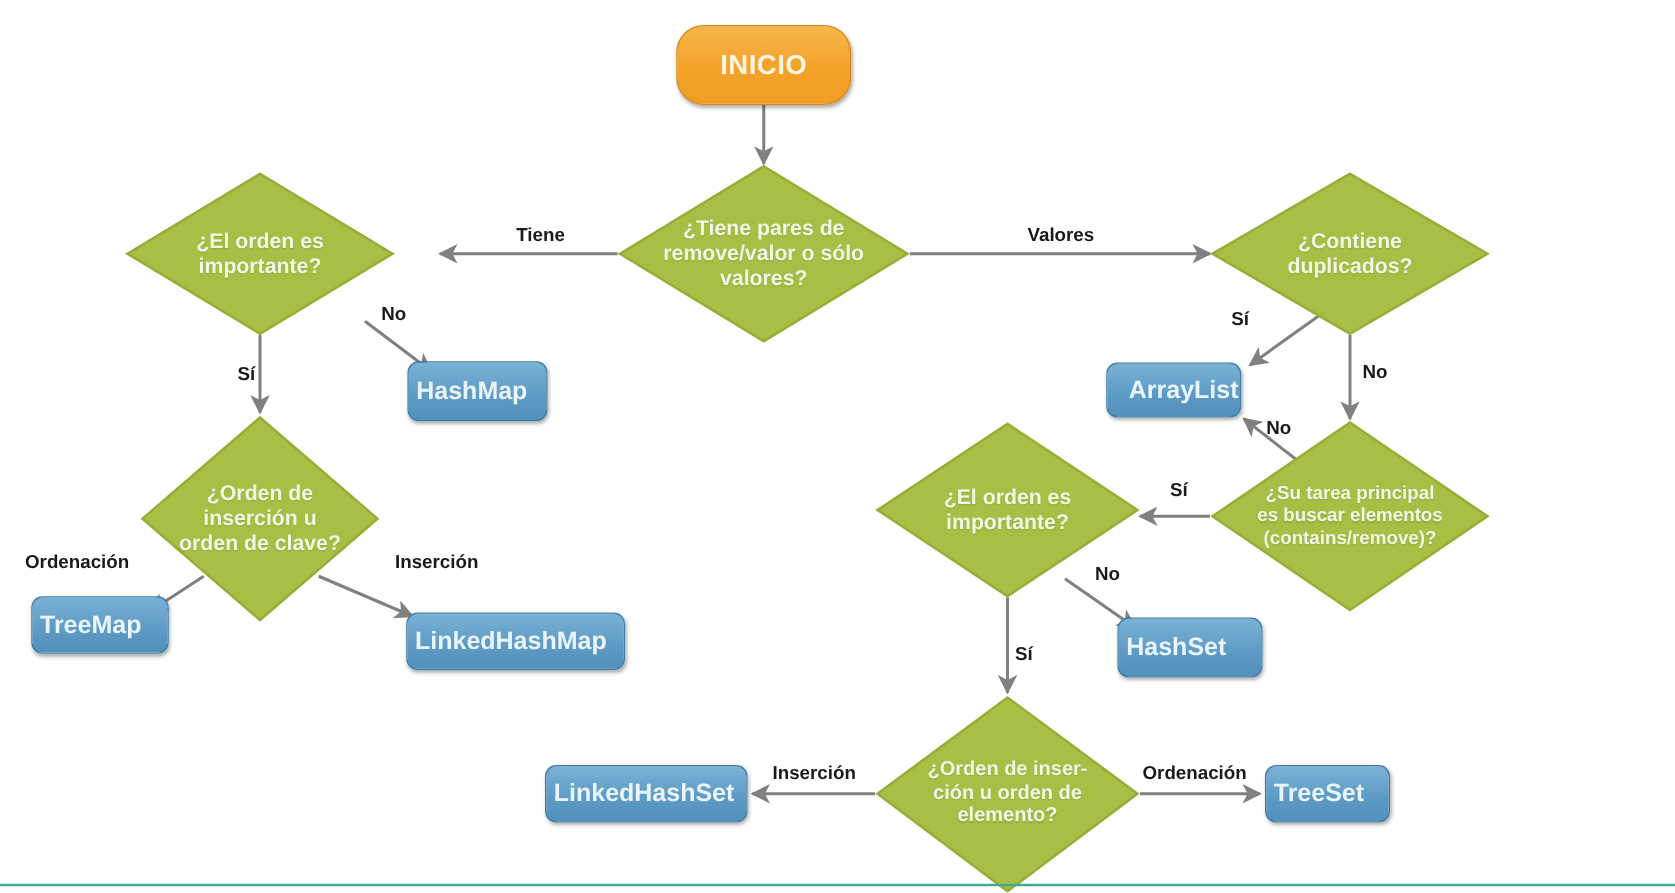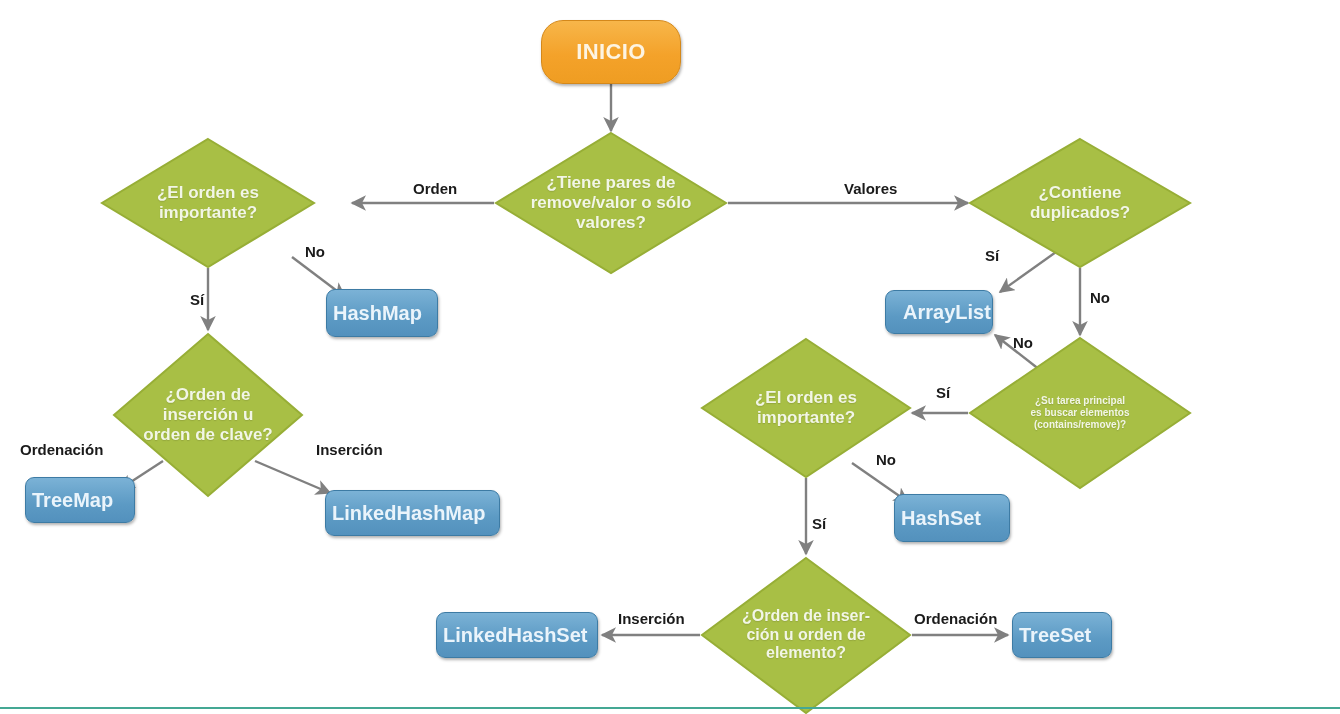--- a/index.html
+++ b/index.html
@@ -174,21 +174,21 @@
       <polygon points="112,2 222,66 112,130 2,66" fill="#a8bf45" stroke="#97ae36" stroke-width="2"></polygon>
     </svg>
     <span class="diamond-label">¿Contiene
 duplicados?</span>
   </div>
 
   <div class="diamond-wrap" style="left:968px; top:336px; width:224px; height:154px;">
     <svg class="diamond-shape" viewBox="0 0 224 154" preserveAspectRatio="none">
       <polygon points="112,2 222,77 112,152 2,77" fill="#a8bf45" stroke="#97ae36" stroke-width="2"></polygon>
     </svg>
-    <span class="diamond-label" style="font-size:10px; width:84%;">¿Su tarea principal
+    <span class="diamond-label" style="font-size:15px; width:84%;">¿Su tarea principal
 es buscar elementos
 (contains/remove)?</span>
   </div>
 
   <div class="diamond-wrap" style="left:700px; top:337px; width:212px; height:142px;">
     <svg class="diamond-shape" viewBox="0 0 212 142" preserveAspectRatio="none">
       <polygon points="106,2 210,71 106,140 2,71" fill="#a8bf45" stroke="#97ae36" stroke-width="2"></polygon>
     </svg>
     <span class="diamond-label">¿El orden es
 importante?</span>
@@ -224,23 +224,23 @@
   </div>
 
   <div class="node classbox" style="left:436px; top:612px; width:162px; height:46px;">
     <span>LinkedHashSet</span>
   </div>
 
   <div class="node classbox" style="left:1012px; top:612px; width:100px; height:46px;">
     <span>TreeSet</span>
   </div>
 
-  <span class="edge-label" style="left:413px; top:181px;">Orden</span>
-
-  <span class="edge-label" style="left:822px; top:181px;margin-left:22px;">Valores</span>
+  <span class="edge-label" style="left:413px; top:181px;">Tiene</span>
+
+  <span class="edge-label" style="left:822px; top:181px;">Valores</span>
 
   <span class="edge-label" style="left:305px; top:244px;">No</span>
 
   <span class="edge-label" style="left:190px; top:292px;">Sí</span>
 
   <span class="edge-label" style="left:20px; top:442px;">Ordenación</span>
 
   <span class="edge-label" style="left:316px; top:442px;">Inserción</span>
 
   <span class="edge-label" style="left:985px; top:248px;">Sí</span>

